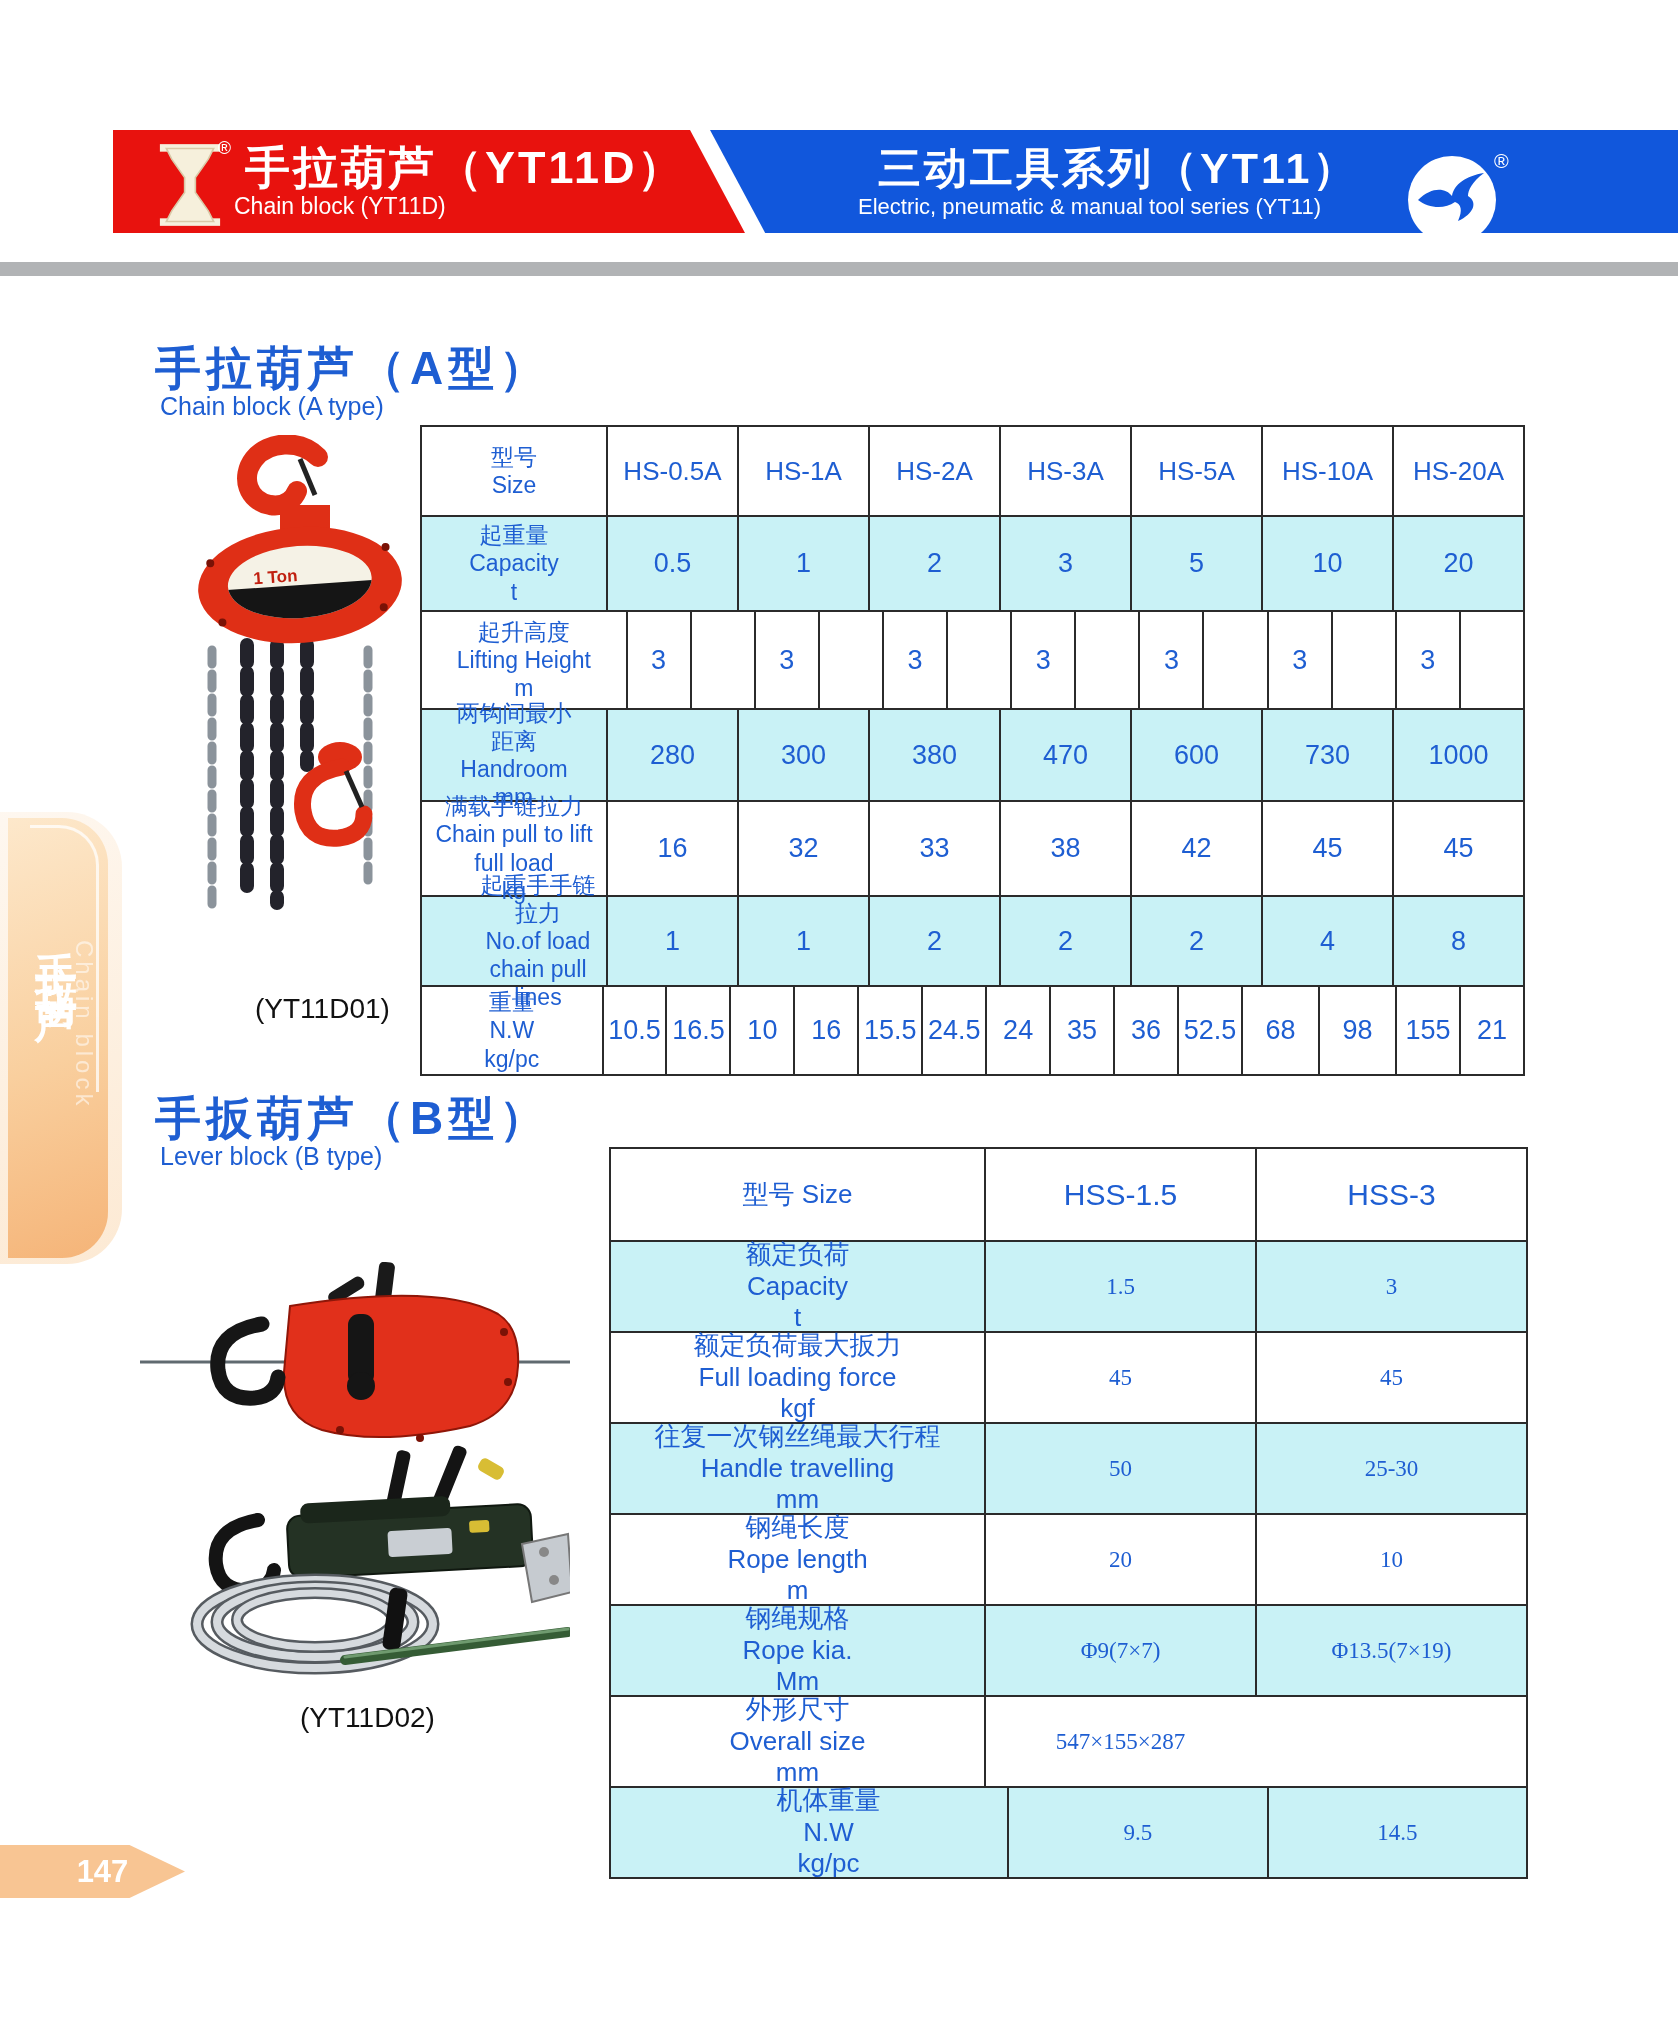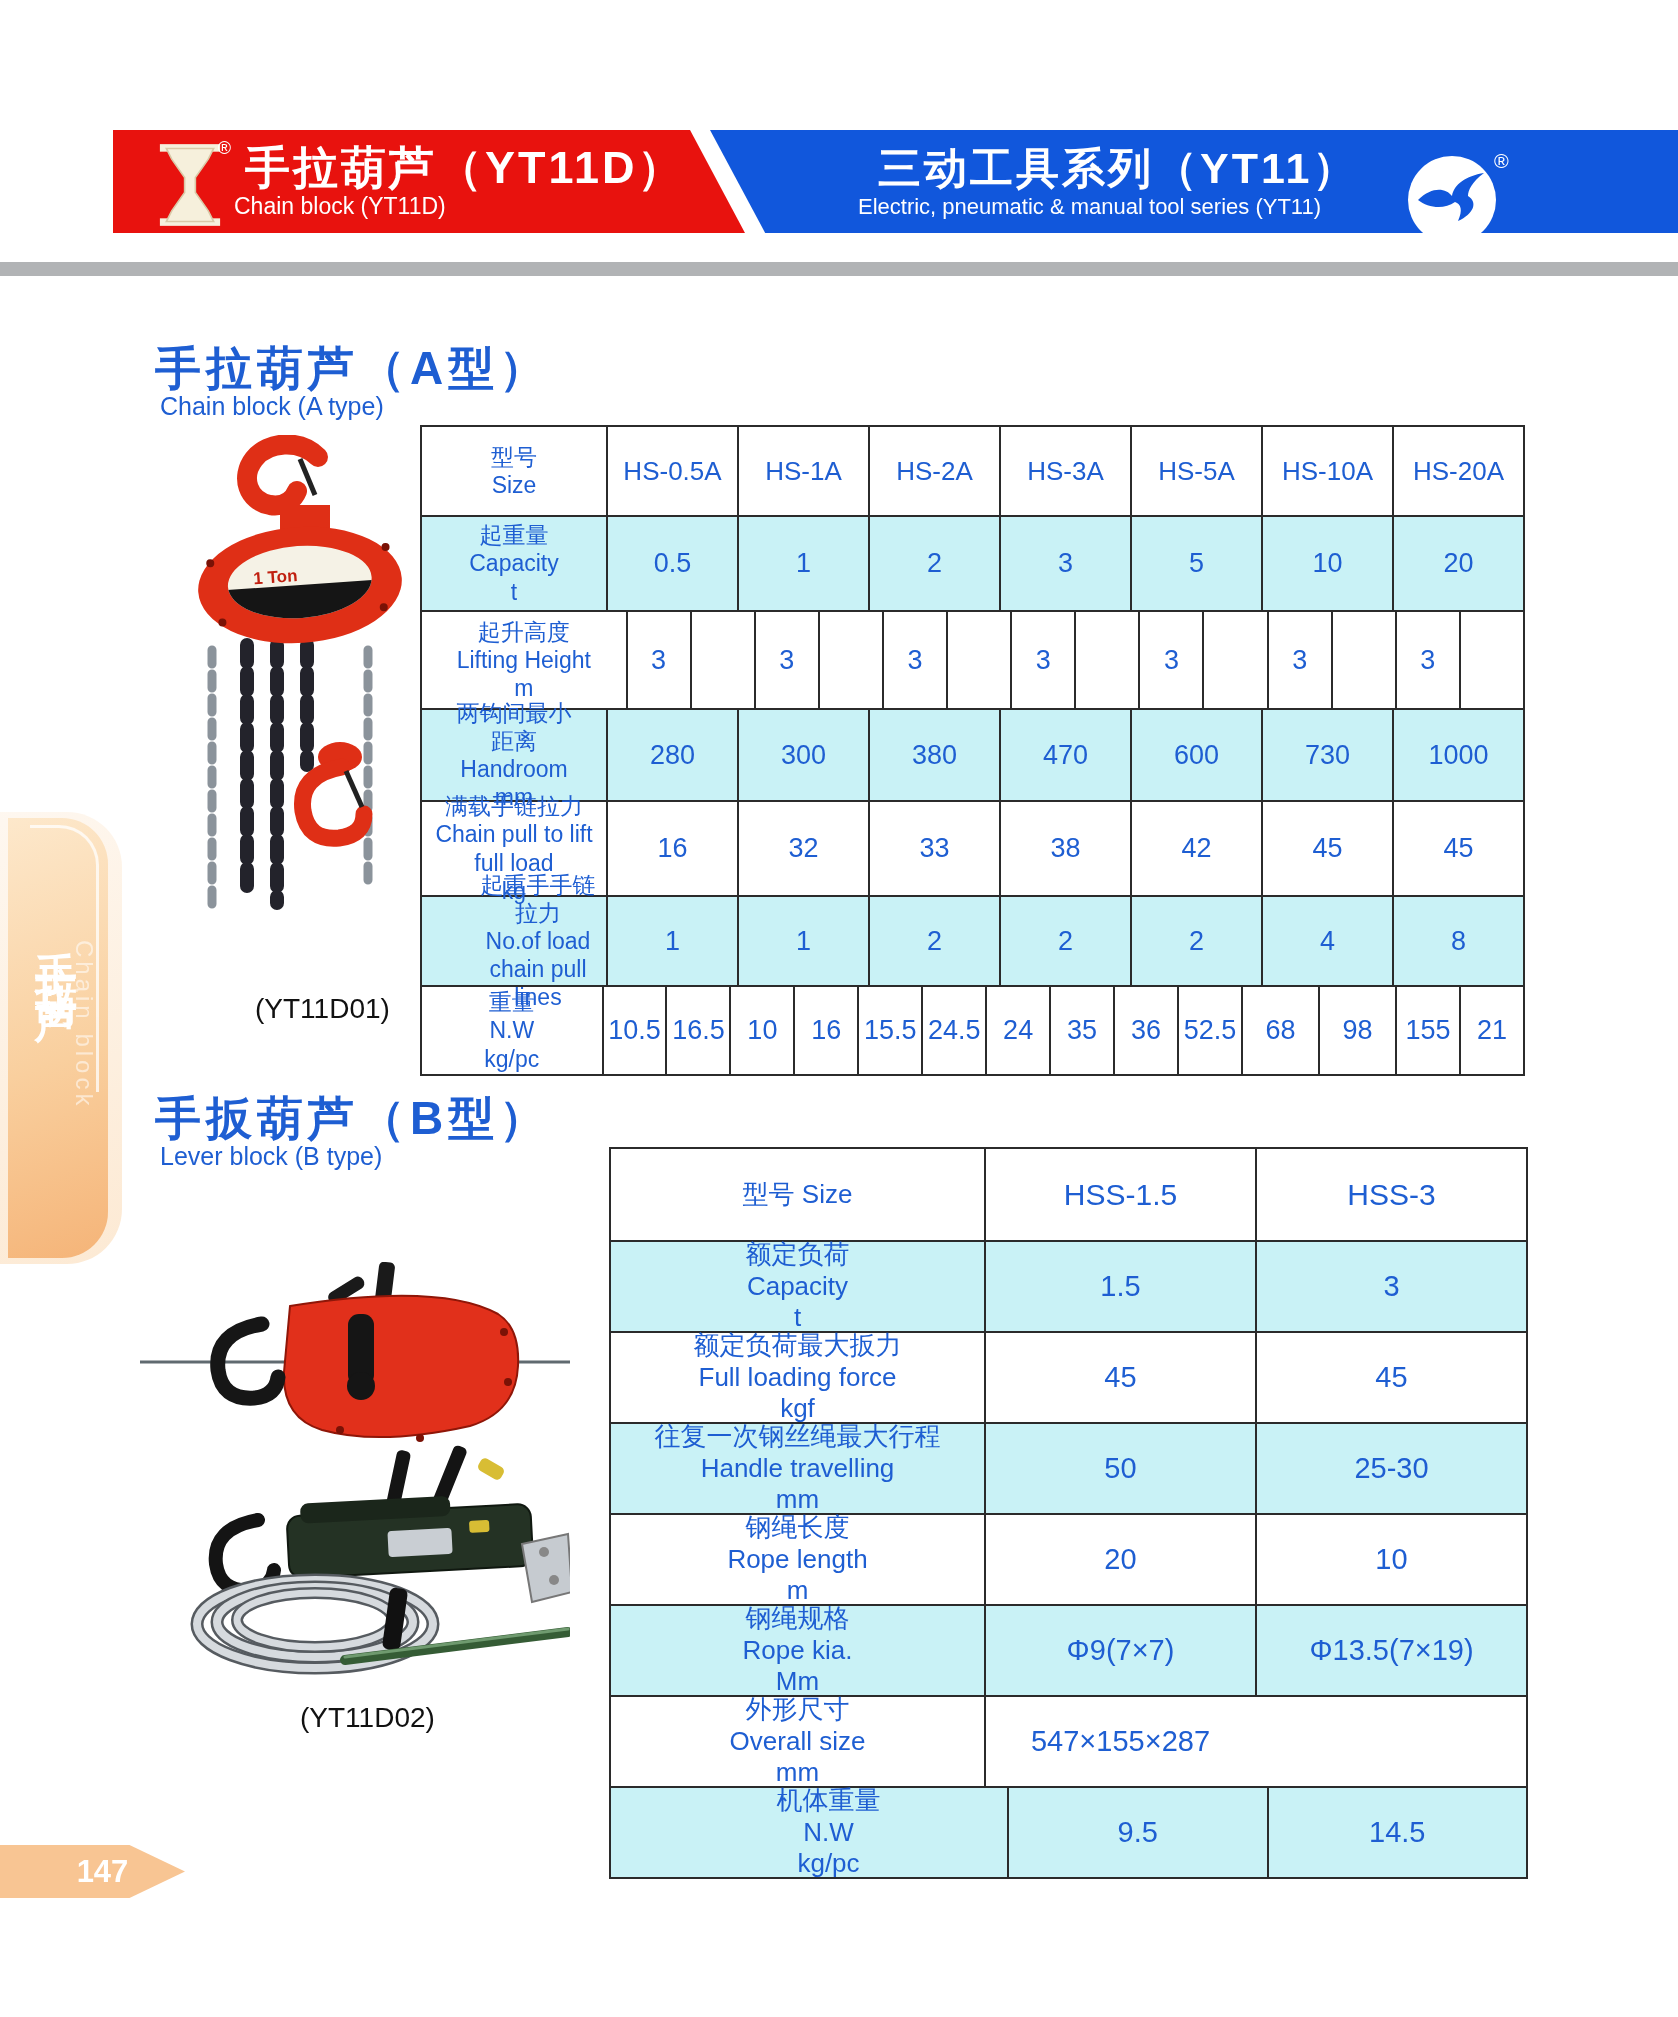--- a/index.html
+++ b/index.html
@@ -50,21 +50,21 @@
   .tbl{position:absolute;border:2px solid var(--border);background:#fff;}
   .trow{display:flex;border-top:2px solid var(--border);}
   .trow:first-child{border-top:none;}
   .trow.shade{background:var(--cyan);}
   .cell{border-left:2px solid var(--border);display:flex;align-items:center;justify-content:center;
     color:var(--txt);height:100%;}
   .cell:first-child{border-left:none;}
   .cell.label{flex-direction:column;font-size:23px;line-height:1.22;text-align:center;}
   .tbl-b .cell.label{font-size:26px;}
   .cell.val{font-size:27px;}
-  .tbl-b .cell.val{font-size:29px;}
+  .tbl-b .cell.val{font-size:23px;font-family:Liberation Serif, serif;}
   .cell.model{font-size:26px;}
   .tbl-b .cell.model{font-size:30px;}
   .cell.split{padding:0;}
   .half{flex:1;height:100%;display:flex;align-items:center;justify-content:center;}
   .half.hr{border-left:2px solid var(--border);}
 
   
   .img-abs{position:absolute;}
 
   

